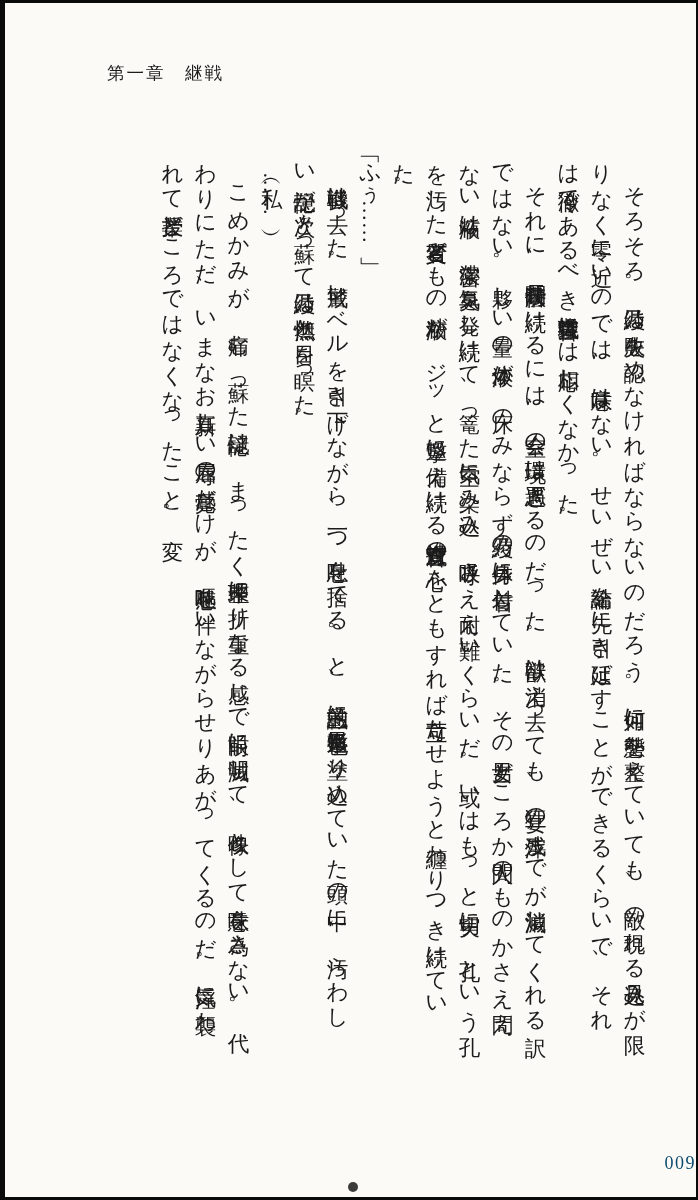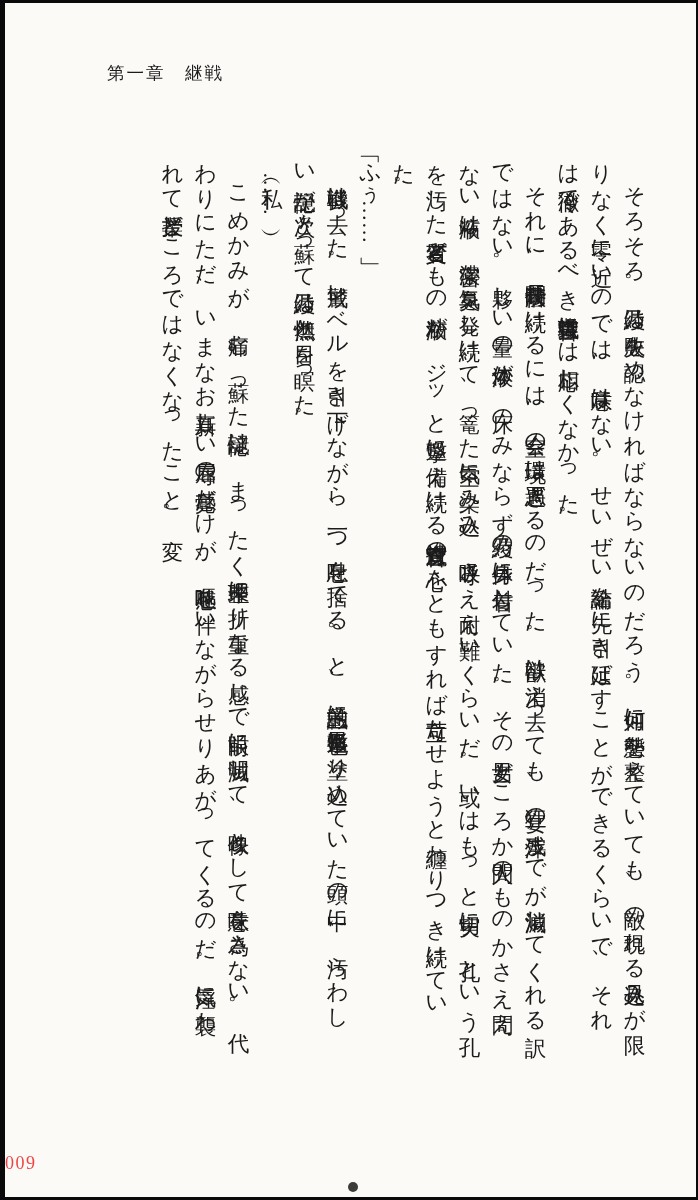--- a/index.html
+++ b/index.html
@@ -45,24 +45,24 @@
     .text-body p {
       margin: 0;
       padding: 0;
       white-space: pre-wrap;
     }
     .page-number {
       position: absolute;
       top: 1150px;
       left: 0;
       width: 100%;
-      text-align: left;
+      text-align: right;
       font-size: 18px;
       letter-spacing: 1.5px;
-      color: #ef4444;
+      color: #0c4a6e;
     }
     .page-dot {
       position: absolute;
       top: 1179px;
       left: 343px;
       width: 10px;
       height: 10px;
       border-radius: 50%;
       background: #3c3c3a;
     }

